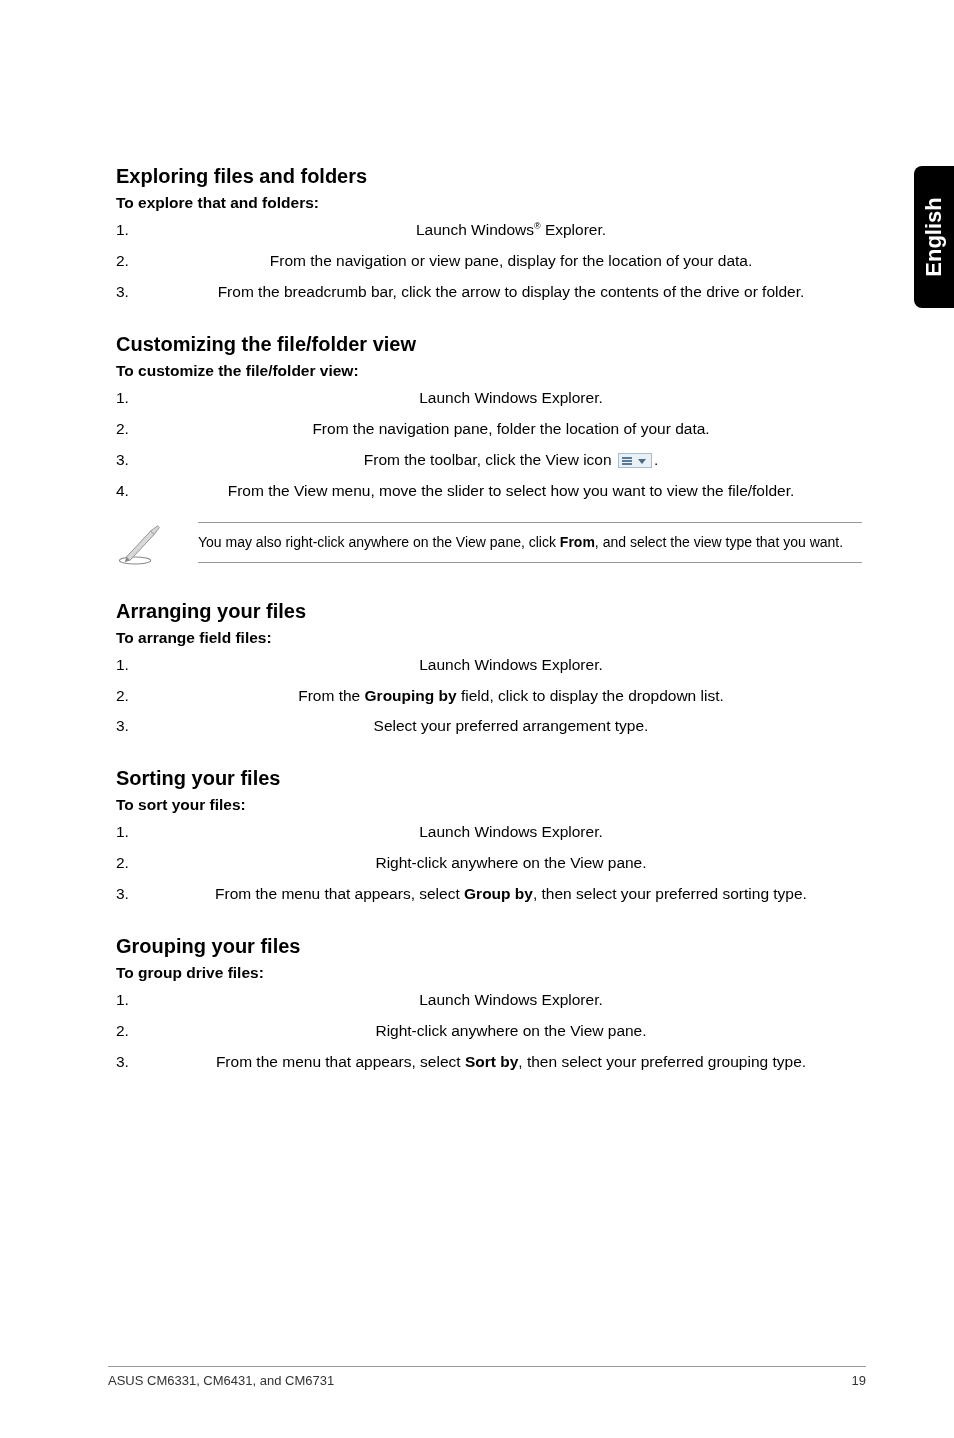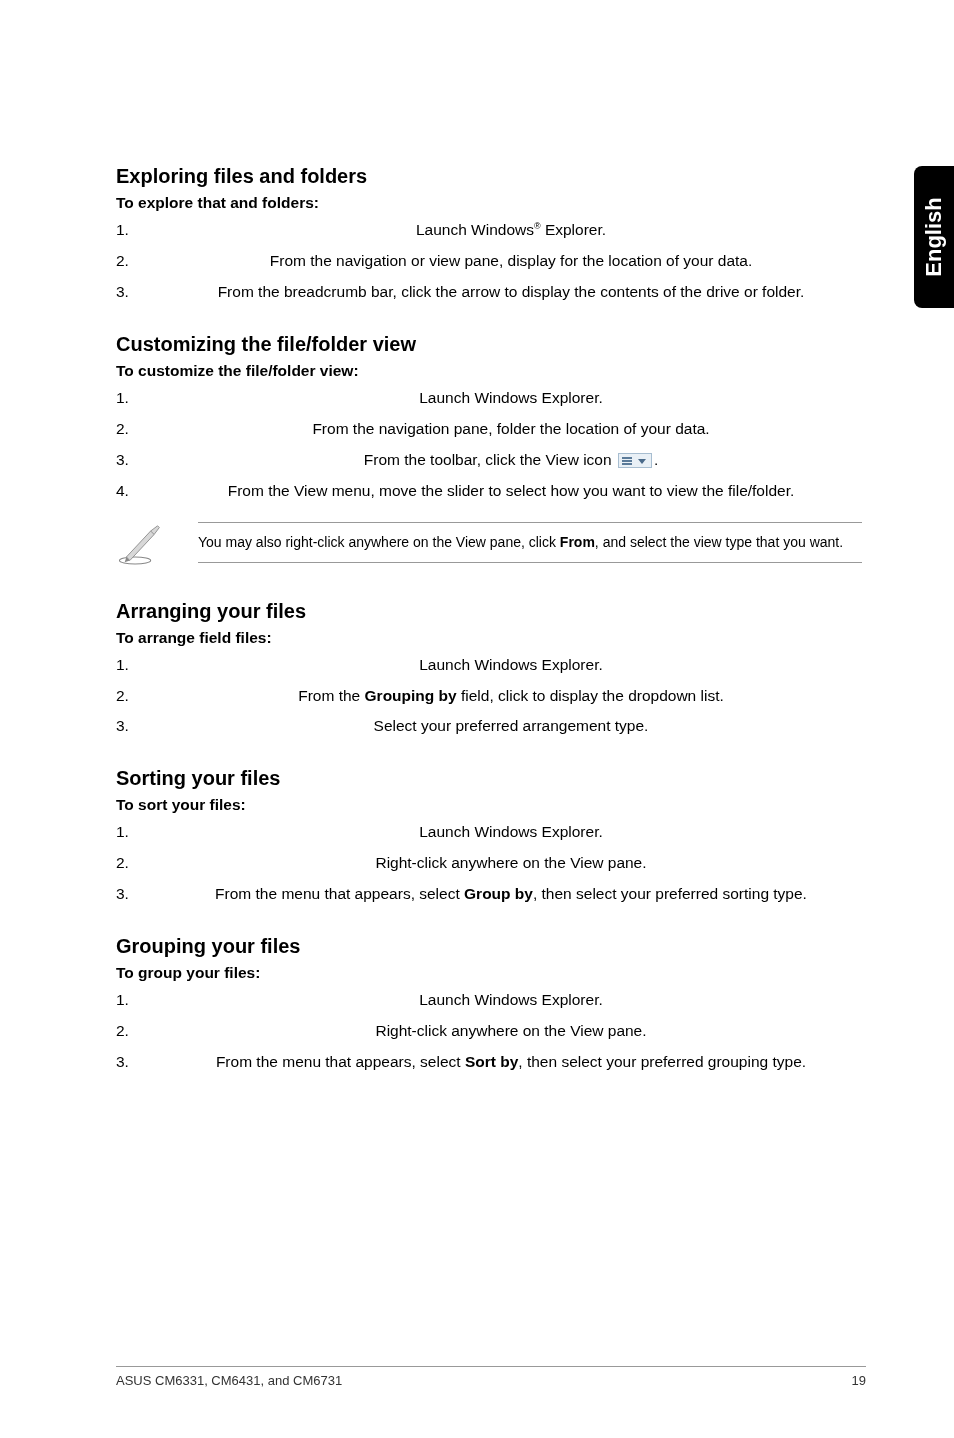--- a/index.html
+++ b/index.html
@@ -102,21 +102,21 @@
     position: absolute;
     right: 5px; top: 5px;
     width: 0; height: 0;
     border-left: 4px solid transparent;
     border-right: 4px solid transparent;
     border-top: 5px solid #4a6a8a;
   }
   .footer {
     position: absolute;
     bottom: 50px;
-    left: 116px;
+    left: 108px;
     right: 88px;
     border-top: 1px solid #999;
     padding-top: 6px;
     display: flex;
     justify-content: space-between;
     font-size: 13px;
     color: #333;
   }
   b { font-weight: bold; }
 </style>
@@ -209,21 +209,21 @@
             <span class="txt">Right-click anywhere on the View pane.</span>
           </li>
           <li>
             <span class="num">3.</span>
             <span class="txt">From the menu that appears, select <b>Group by</b>, then select your preferred sorting type.</span>
           </li>
         </ul>
       </div>
       <div class="section">
         <div class="section-h2">Grouping your files</div>
-        <div class="section-h3">To group your files:</div>
+        <div class="section-h3">To group drive files:</div>
         <ul class="ol">
           <li>
             <span class="num">1.</span>
             <span class="txt">Launch Windows Explorer.</span>
           </li>
           <li>
             <span class="num">2.</span>
             <span class="txt">Right-click anywhere on the View pane.</span>
           </li>
           <li>

